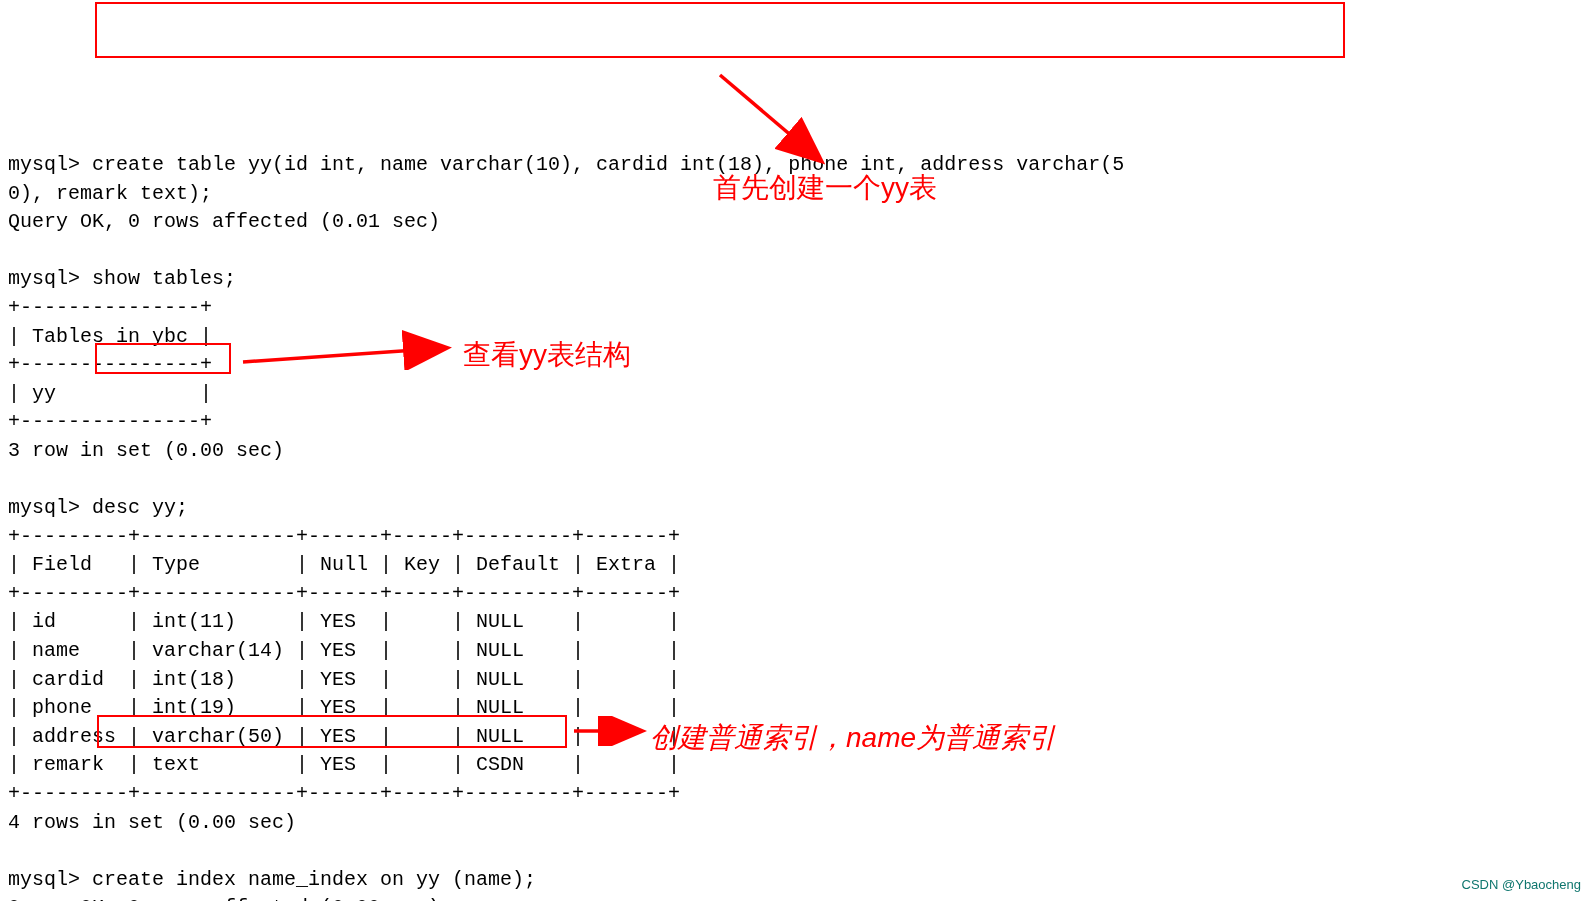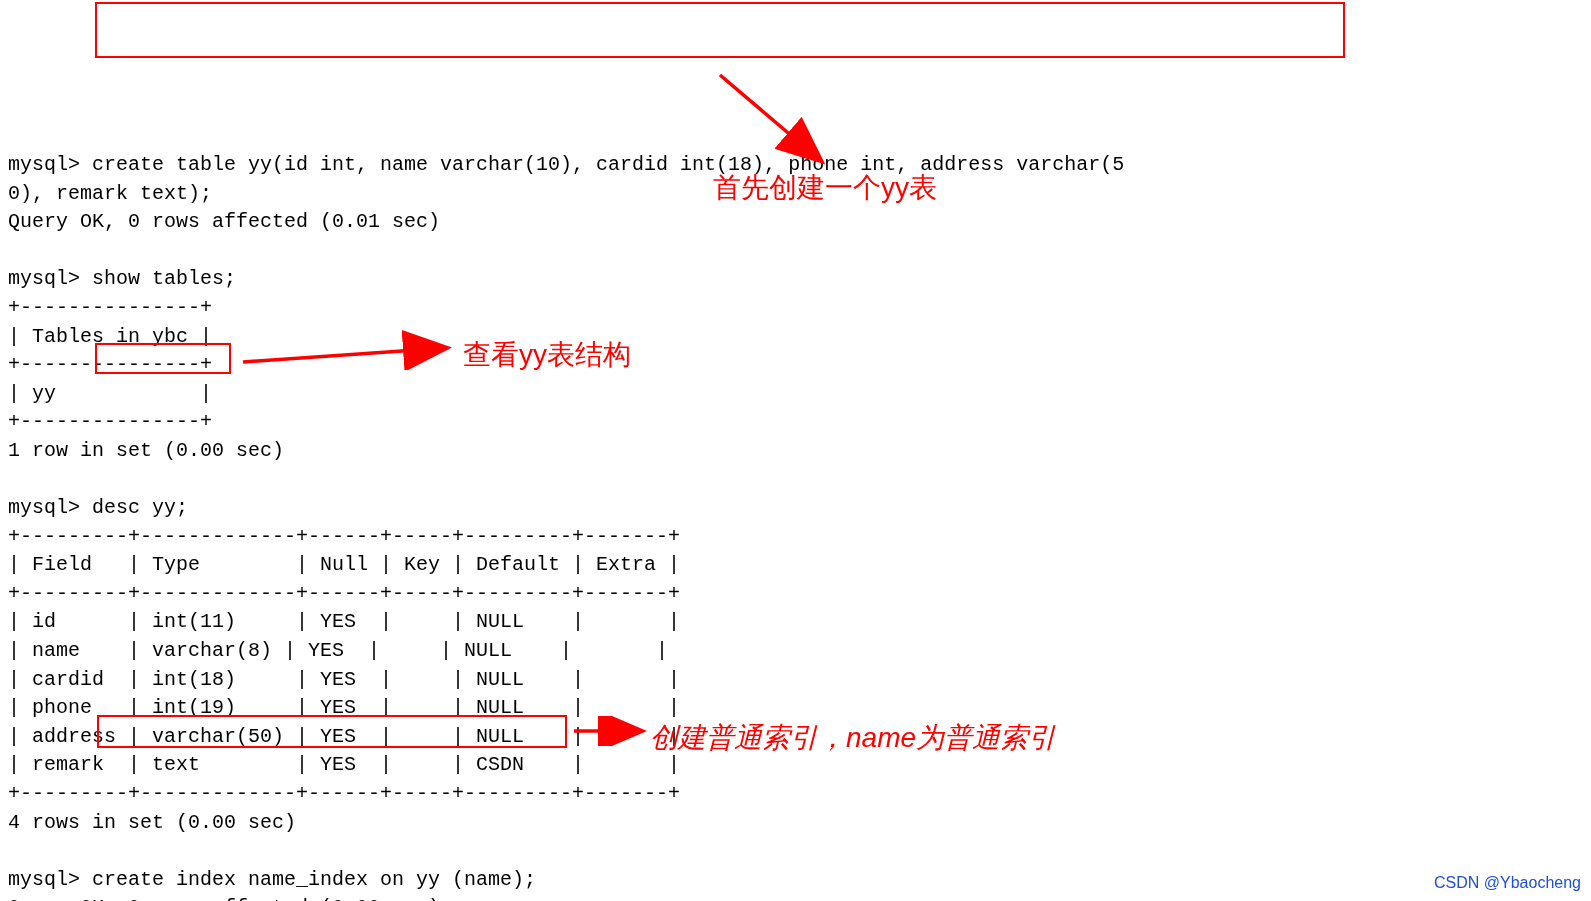--- a/index.html
+++ b/index.html
@@ -32,48 +32,48 @@
   }
   .arrow {
     position: absolute;
     pointer-events: none;
   }
   .watermark {
     position: absolute;
     right: 10px;
     bottom: 6px;
     font-family: Arial, sans-serif;
-    font-size: 16px;
-    color: #1d4ed8;
+    font-size: 13px;
+    color: #0f766e;
   }
 </style>
 </head>
 <body>
 
 
 
 
 <div><span>mysql&gt; create table yy(id int, name varchar(10), cardid int(18), phone int, address varchar(5</span>
 <span>0), remark text);</span>
 <span>Query OK, 0 rows affected (0.01 sec)</span>
 <span></span>
 <span>mysql&gt; show tables;</span>
 <span>+---------------+</span>
 <span>| Tables_in_ybc |</span>
 <span>+---------------+</span>
 <span>| yy            |</span>
 <span>+---------------+</span>
-<span>1 row in set (0.00 sec)</span>
+<span>3 row in set (0.00 sec)</span>
 <span></span>
 <span>mysql&gt; desc yy;</span>
 <span>+---------+-------------+------+-----+---------+-------+</span>
 <span>| Field   | Type        | Null | Key | Default | Extra |</span>
 <span>+---------+-------------+------+-----+---------+-------+</span>
 <span>| id      | int(11)     | YES  |     | NULL    |       |</span>
-<span>| name    | varchar(8) | YES  |     | NULL    |       |</span>
+<span>| name    | varchar(14) | YES  |     | NULL    |       |</span>
 <span>| cardid  | int(18)     | YES  |     | NULL    |       |</span>
 <span>| phone   | int(19)     | YES  |     | NULL    |       |</span>
 <span>| address | varchar(50) | YES  |     | NULL    |       |</span>
 <span>| remark  | text        | YES  |     | CSDN    |       |</span>
 <span>+---------+-------------+------+-----+---------+-------+</span>
 <span>4 rows in set (0.00 sec)</span>
 <span></span>
 <span>mysql&gt; create index name_index on yy (name);</span>
 <span>Query OK, 0 rows affected (0.00 sec)</span>
 </div>

